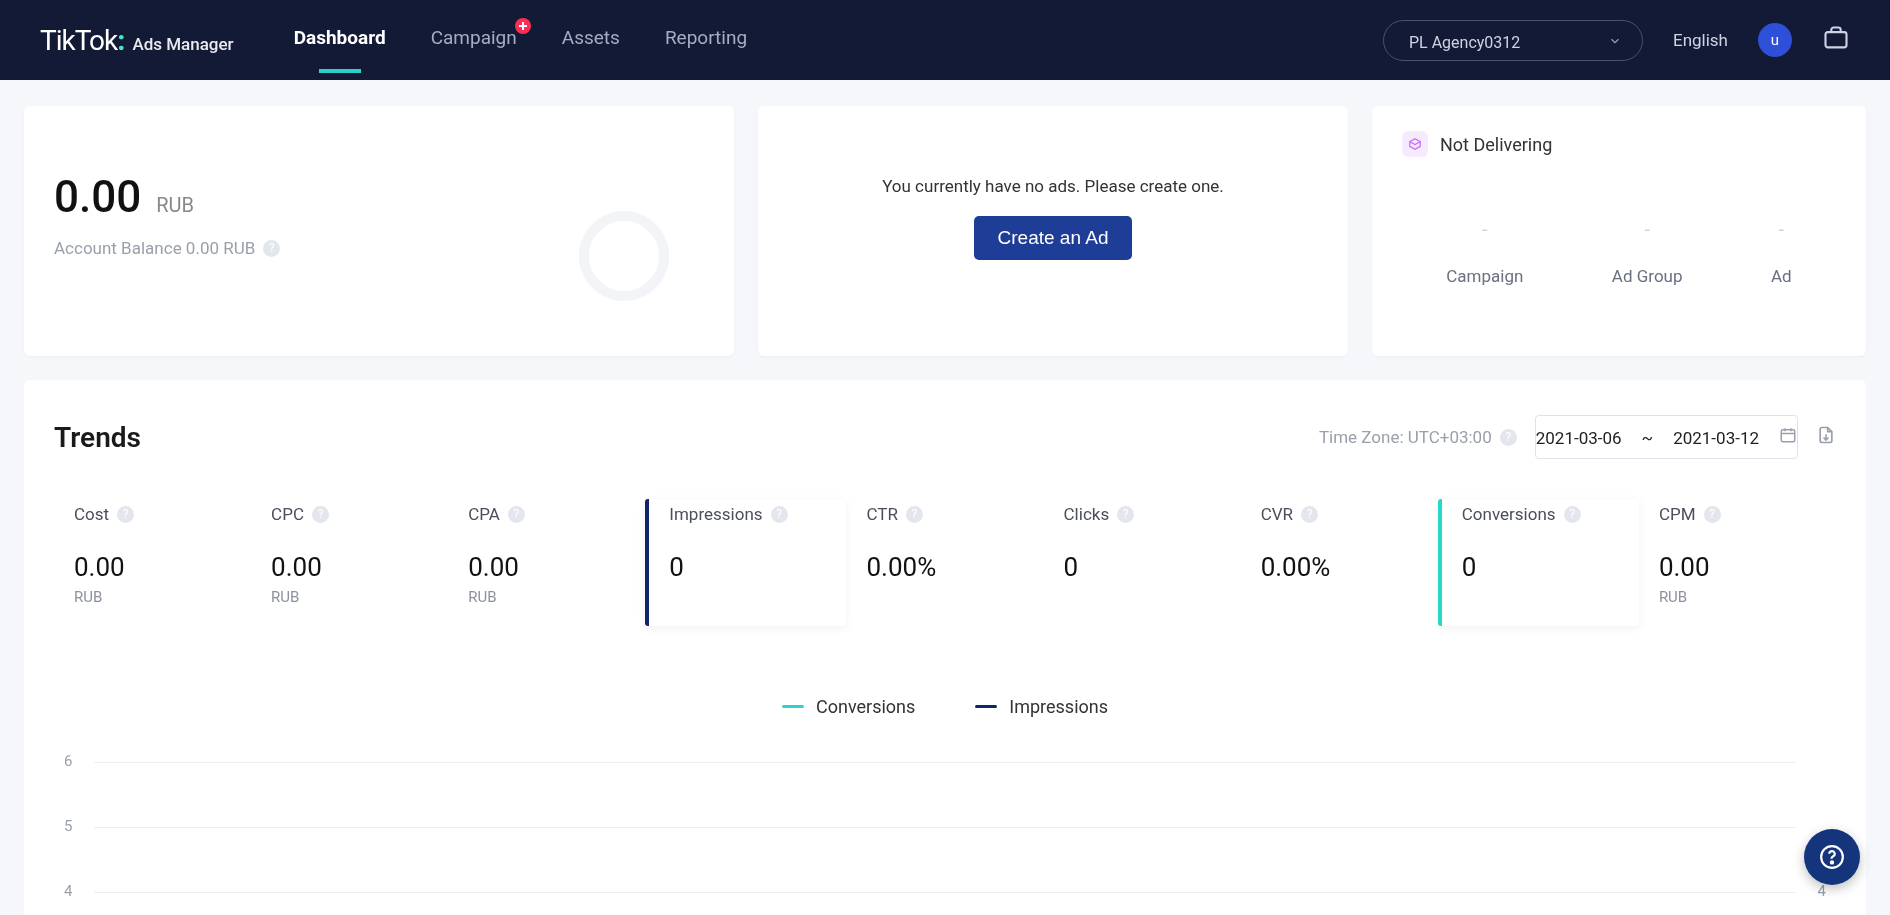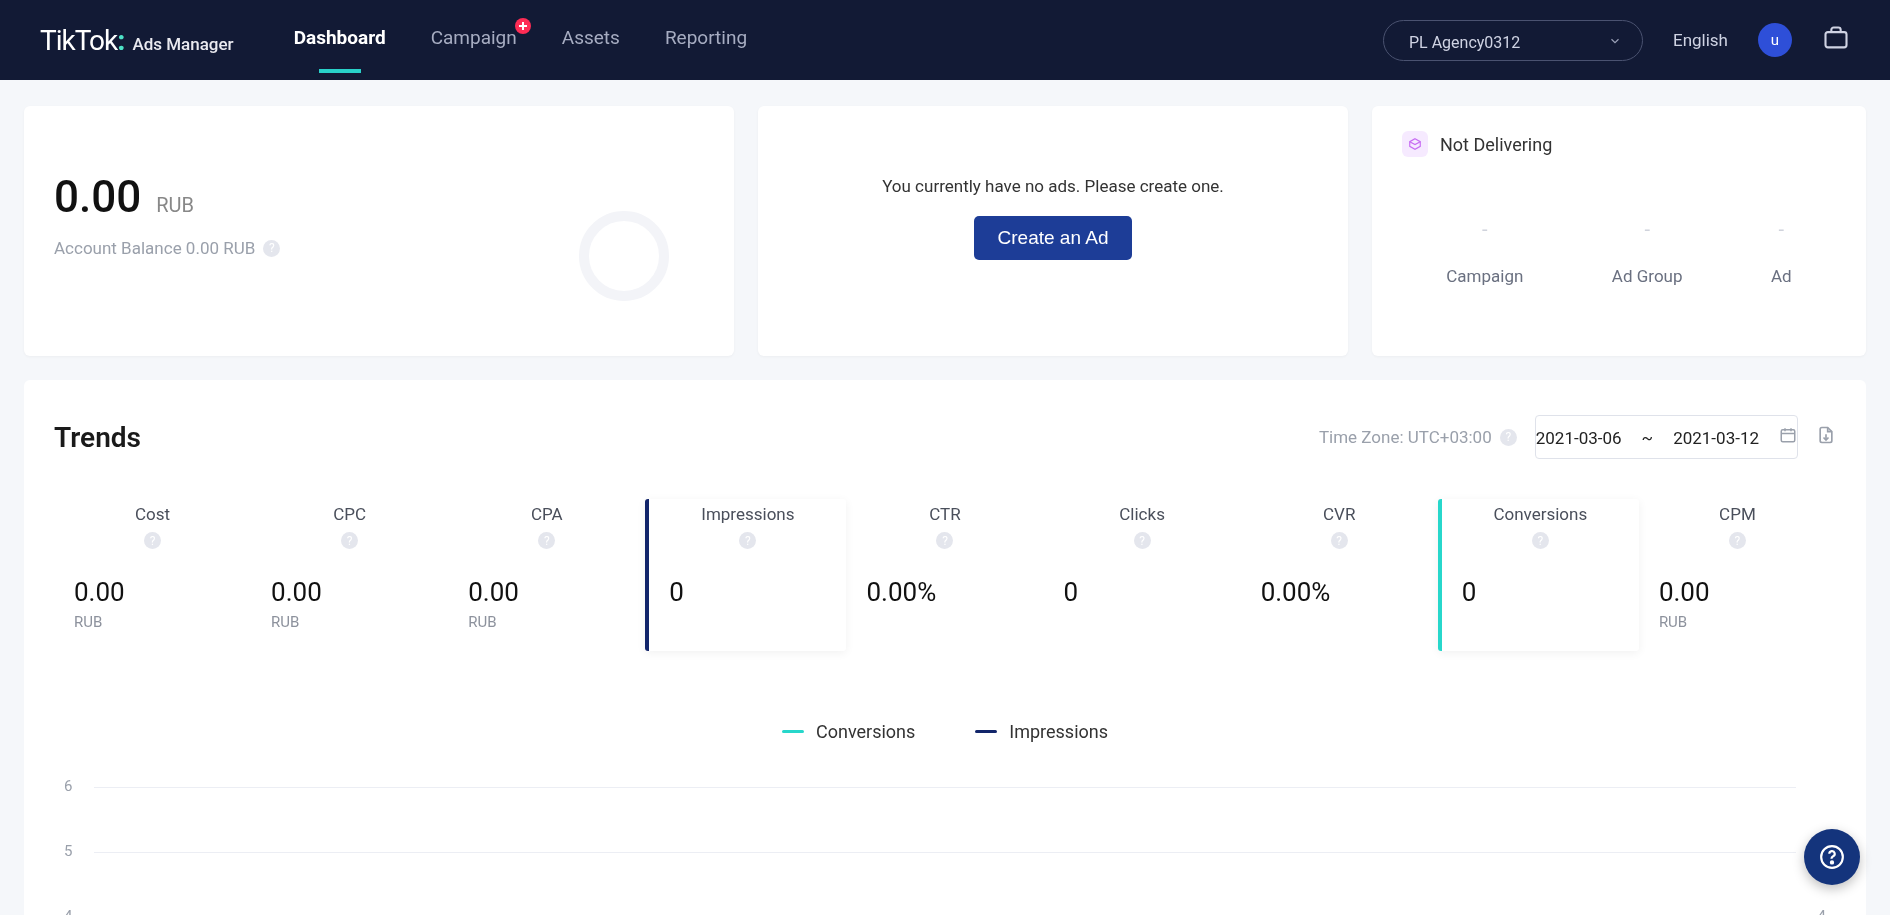--- a/index.html
+++ b/index.html
@@ -197,21 +197,21 @@
     display:flex;
     margin-top:40px;
     gap:0;
   }
   .metric{
     flex:1;
     padding:5px 20px 20px 20px;
   }
   .metric.sel-dark{border-left:4px solid #12256a; background:#fff; box-shadow:0 2px 10px rgba(0,0,0,.06); border-radius:3px;}
   .metric.sel-teal{border-left:4px solid #27d7cb; background:#fff; box-shadow:0 2px 10px rgba(0,0,0,.06); border-radius:3px;}
-  .metric-label{color:#4a4f5b;font-size:17px;display:flex;align-items:center;gap:8px;flex-direction:column;}
+  .metric-label{color:#4a4f5b;font-size:17px;display:flex;align-items:center;gap:8px;}
   .metric-val{font-size:26px;color:#111;margin-top:28px;}
   .metric-unit{font-size:15px;color:#8d929d;margin-top:6px;}
 
   .legend{
     display:flex;justify-content:center;gap:60px;
     margin-top:70px;font-size:18px;color:#333;
   }
   .legend-item{display:flex;align-items:center;gap:12px;}
   .swatch{width:22px;height:3px;border-radius:2px;}
   .sw-teal{background:#27d7cb;}

